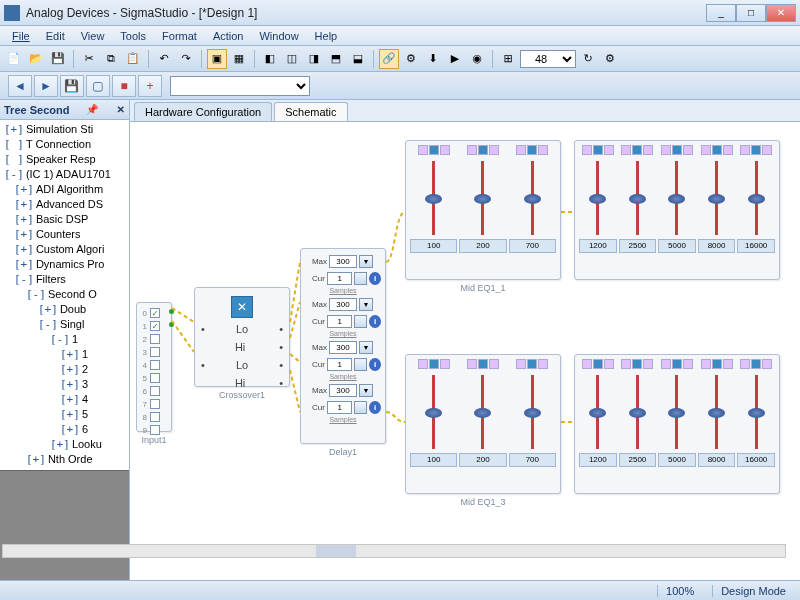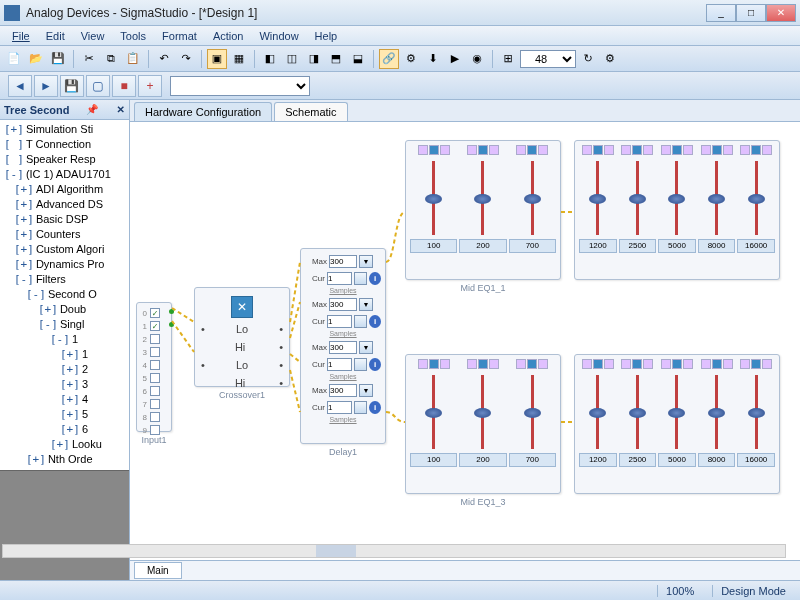--- a/index.html
+++ b/index.html
@@ -67,21 +67,21 @@
 
 
 .xover-block { left: 64px; top: 165px; width: 96px; height: 100px; padding: 6px; }
 .xover-icon { width: 22px; height: 22px; background: #3a8ac4; border: 1px solid #2a6a9a; display: flex; align-items: center; justify-content: center; color: #fff; font-size: 12px; margin: 2px auto; }
 .xover-row { display: flex; justify-content: space-between; align-items: center; height: 18px; font-size: 9px; color: #444; }
 
 
 .delay-block { left: 170px; top: 126px; width: 86px; height: 196px; padding: 4px; }
 .delay-row { display: flex; align-items: center; height: 16px; margin-bottom: 1px; gap: 2px; }
 .delay-lbl { width: 22px; font-size: 8px; color: #444; text-align: right; }
-.delay-val { width: 28px; height: 13px; border: 1px solid #7a94b4; background: #fff; font-size: 8px; text-align: left; line-height: 11px; }
+.delay-val { width: 28px; height: 13px; border: 1px solid #7a94b4; background: #fff; font-size: 8px; text-align: center; line-height: 11px; }
 .delay-btn { width: 14px; height: 13px; background: linear-gradient(#f0f6fc, #c8dcf0); border: 1px solid #7a94b4; font-size: 7px; display: flex; align-items: center; justify-content: center; }
 .delay-info { width: 13px; height: 13px; background: #3a6ac4; border-radius: 50%; color: #fff; font-size: 8px; display: flex; align-items: center; justify-content: center; font-weight: bold; }
 .delay-sub { font-size: 7px; color: #888; text-align: center; margin-bottom: 2px; text-decoration: underline; }
 
 
 .eq-block { padding: 4px; }
 .eq-sliders { display: flex; gap: 2px; height: calc(100% - 22px); }
 .eq-slider { flex: 1; display: flex; flex-direction: column; align-items: center; }
 .eq-header { display: flex; gap: 1px; height: 12px; margin-bottom: 2px; }
 .eq-hicon { width: 10px; height: 10px; border: 1px solid #aac; display: inline-block; }
@@ -567,23 +567,20 @@
         </svg>
         <svg class="wire" width="660" height="420" style="left: 0px; top: 0px; position: absolute;">
           <path d="M431,300 L444,300" stroke="#e0b020" stroke-width="2" stroke-dasharray="4 3" fill="none"></path>
         </svg>
       </div>
 
     <div class="hscroll">
         <div class="hscroll-thumb"></div>
       </div>
 
-    <div class="bottom-tabs">
-      <div class="bottom-tab">Main</div>
-    </div>
   </div>
 
 </div>
 
 <div class="statusbar">
   <div class="status-cell">100%</div>
   <div class="status-cell">Design Mode</div>
 </div>
 
 </body></html>

